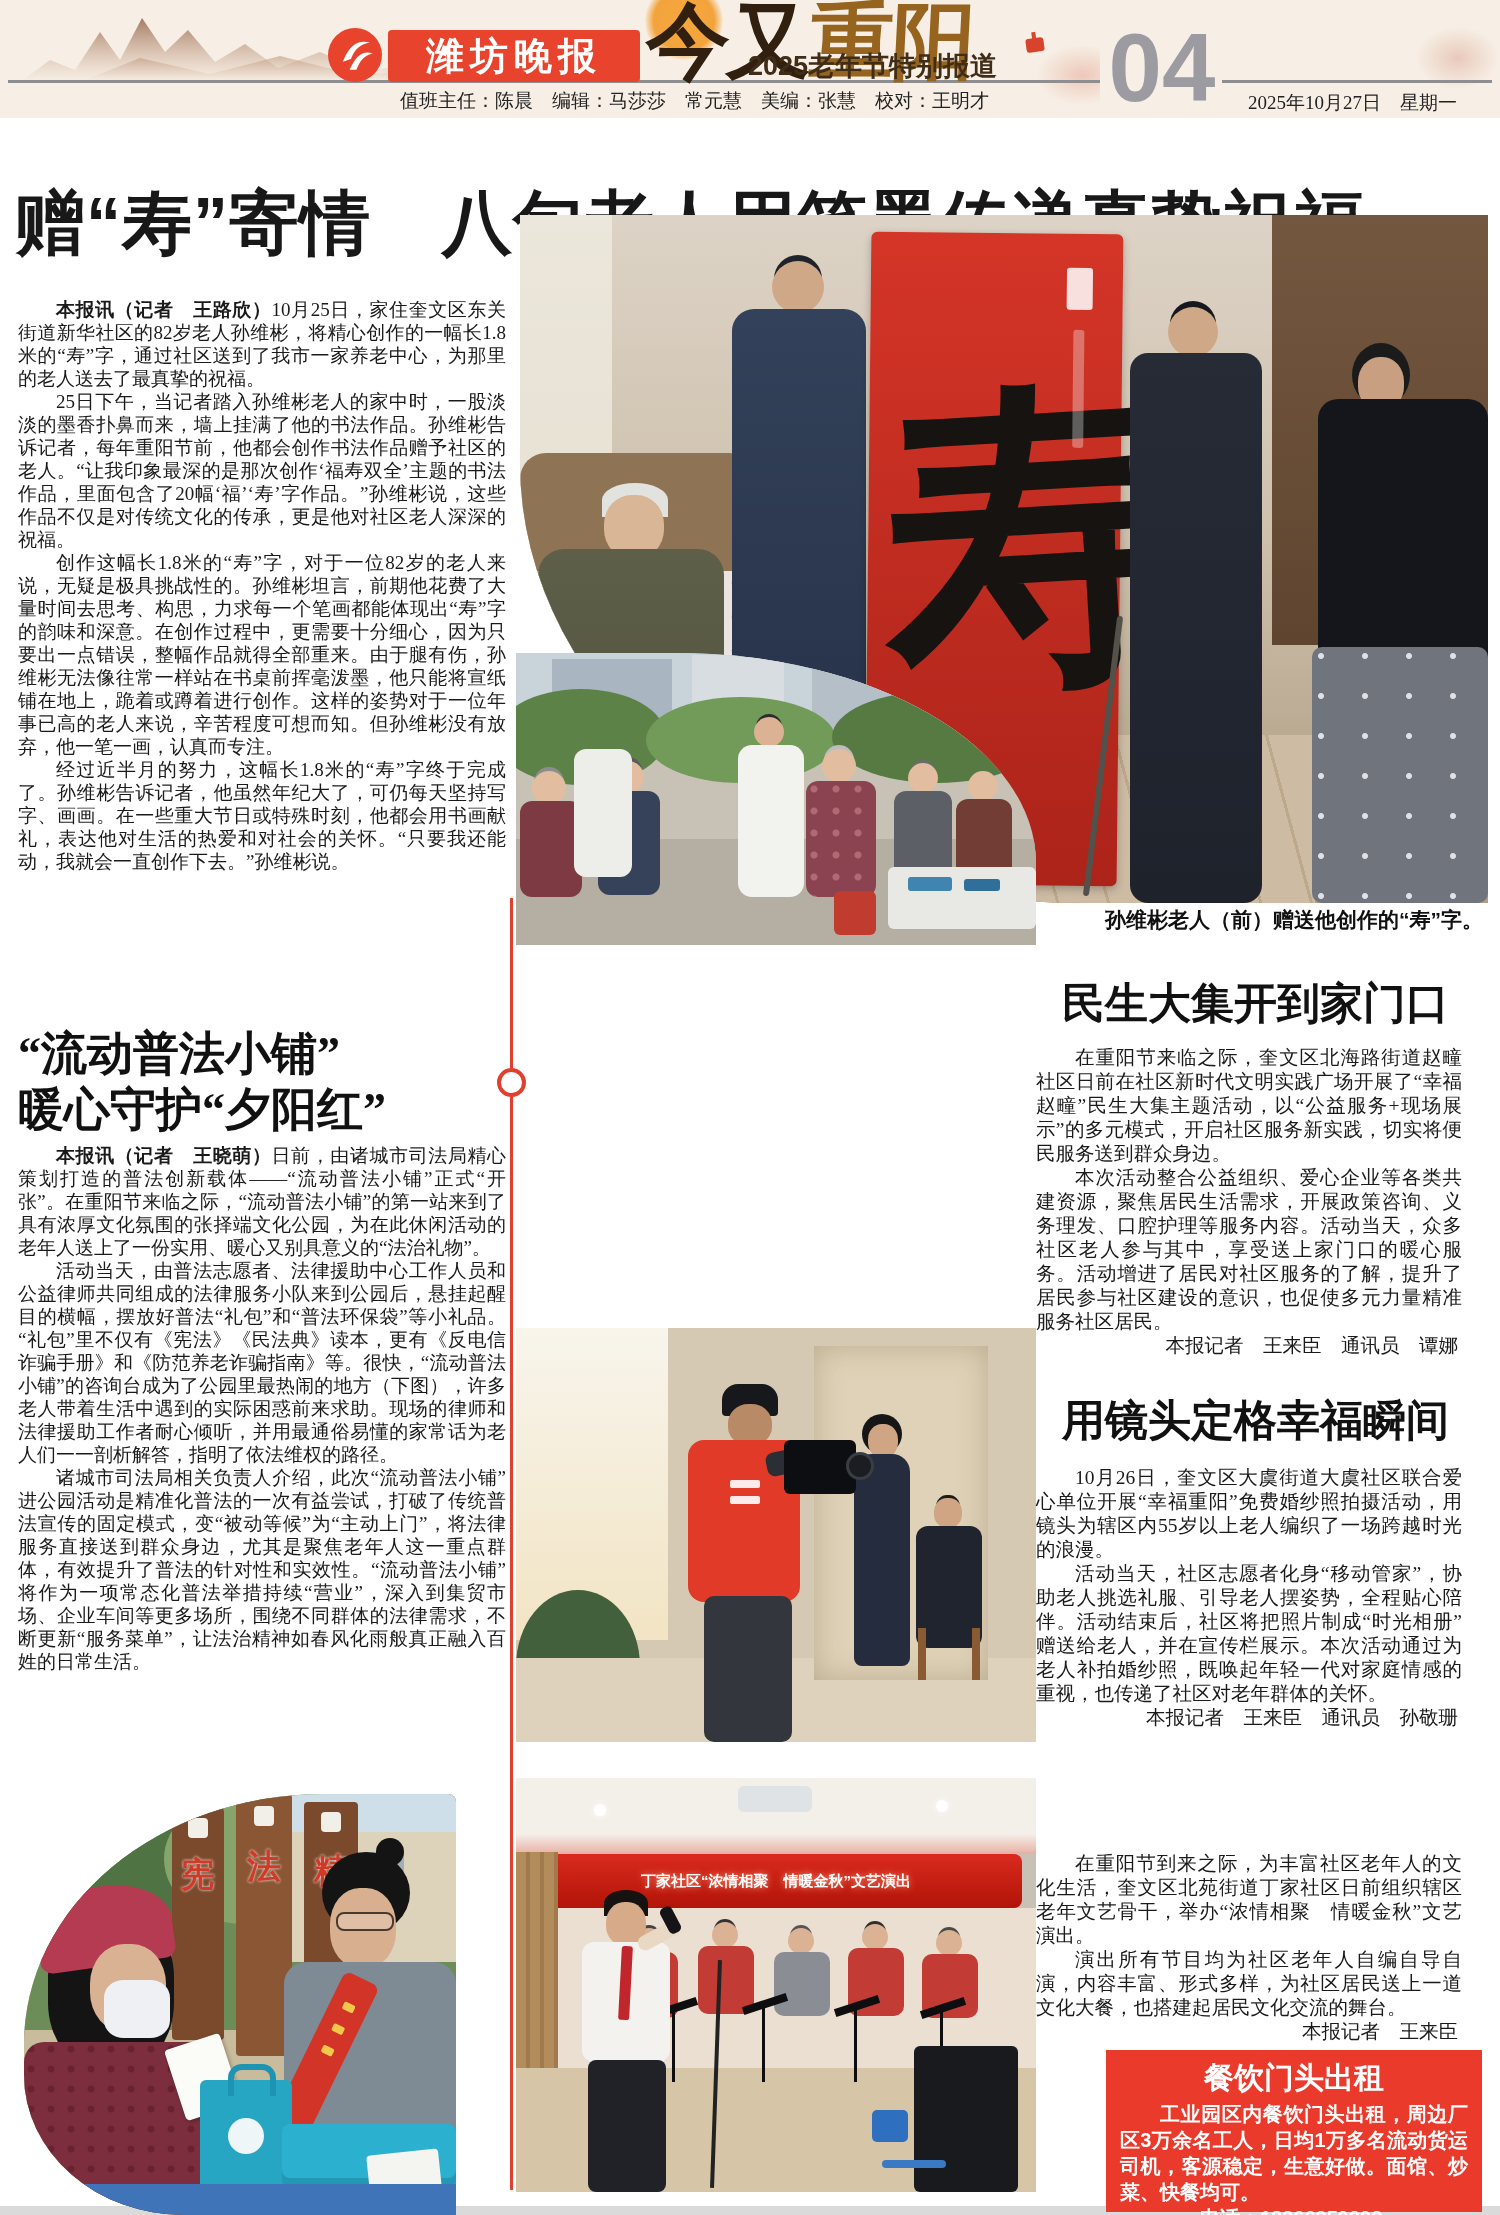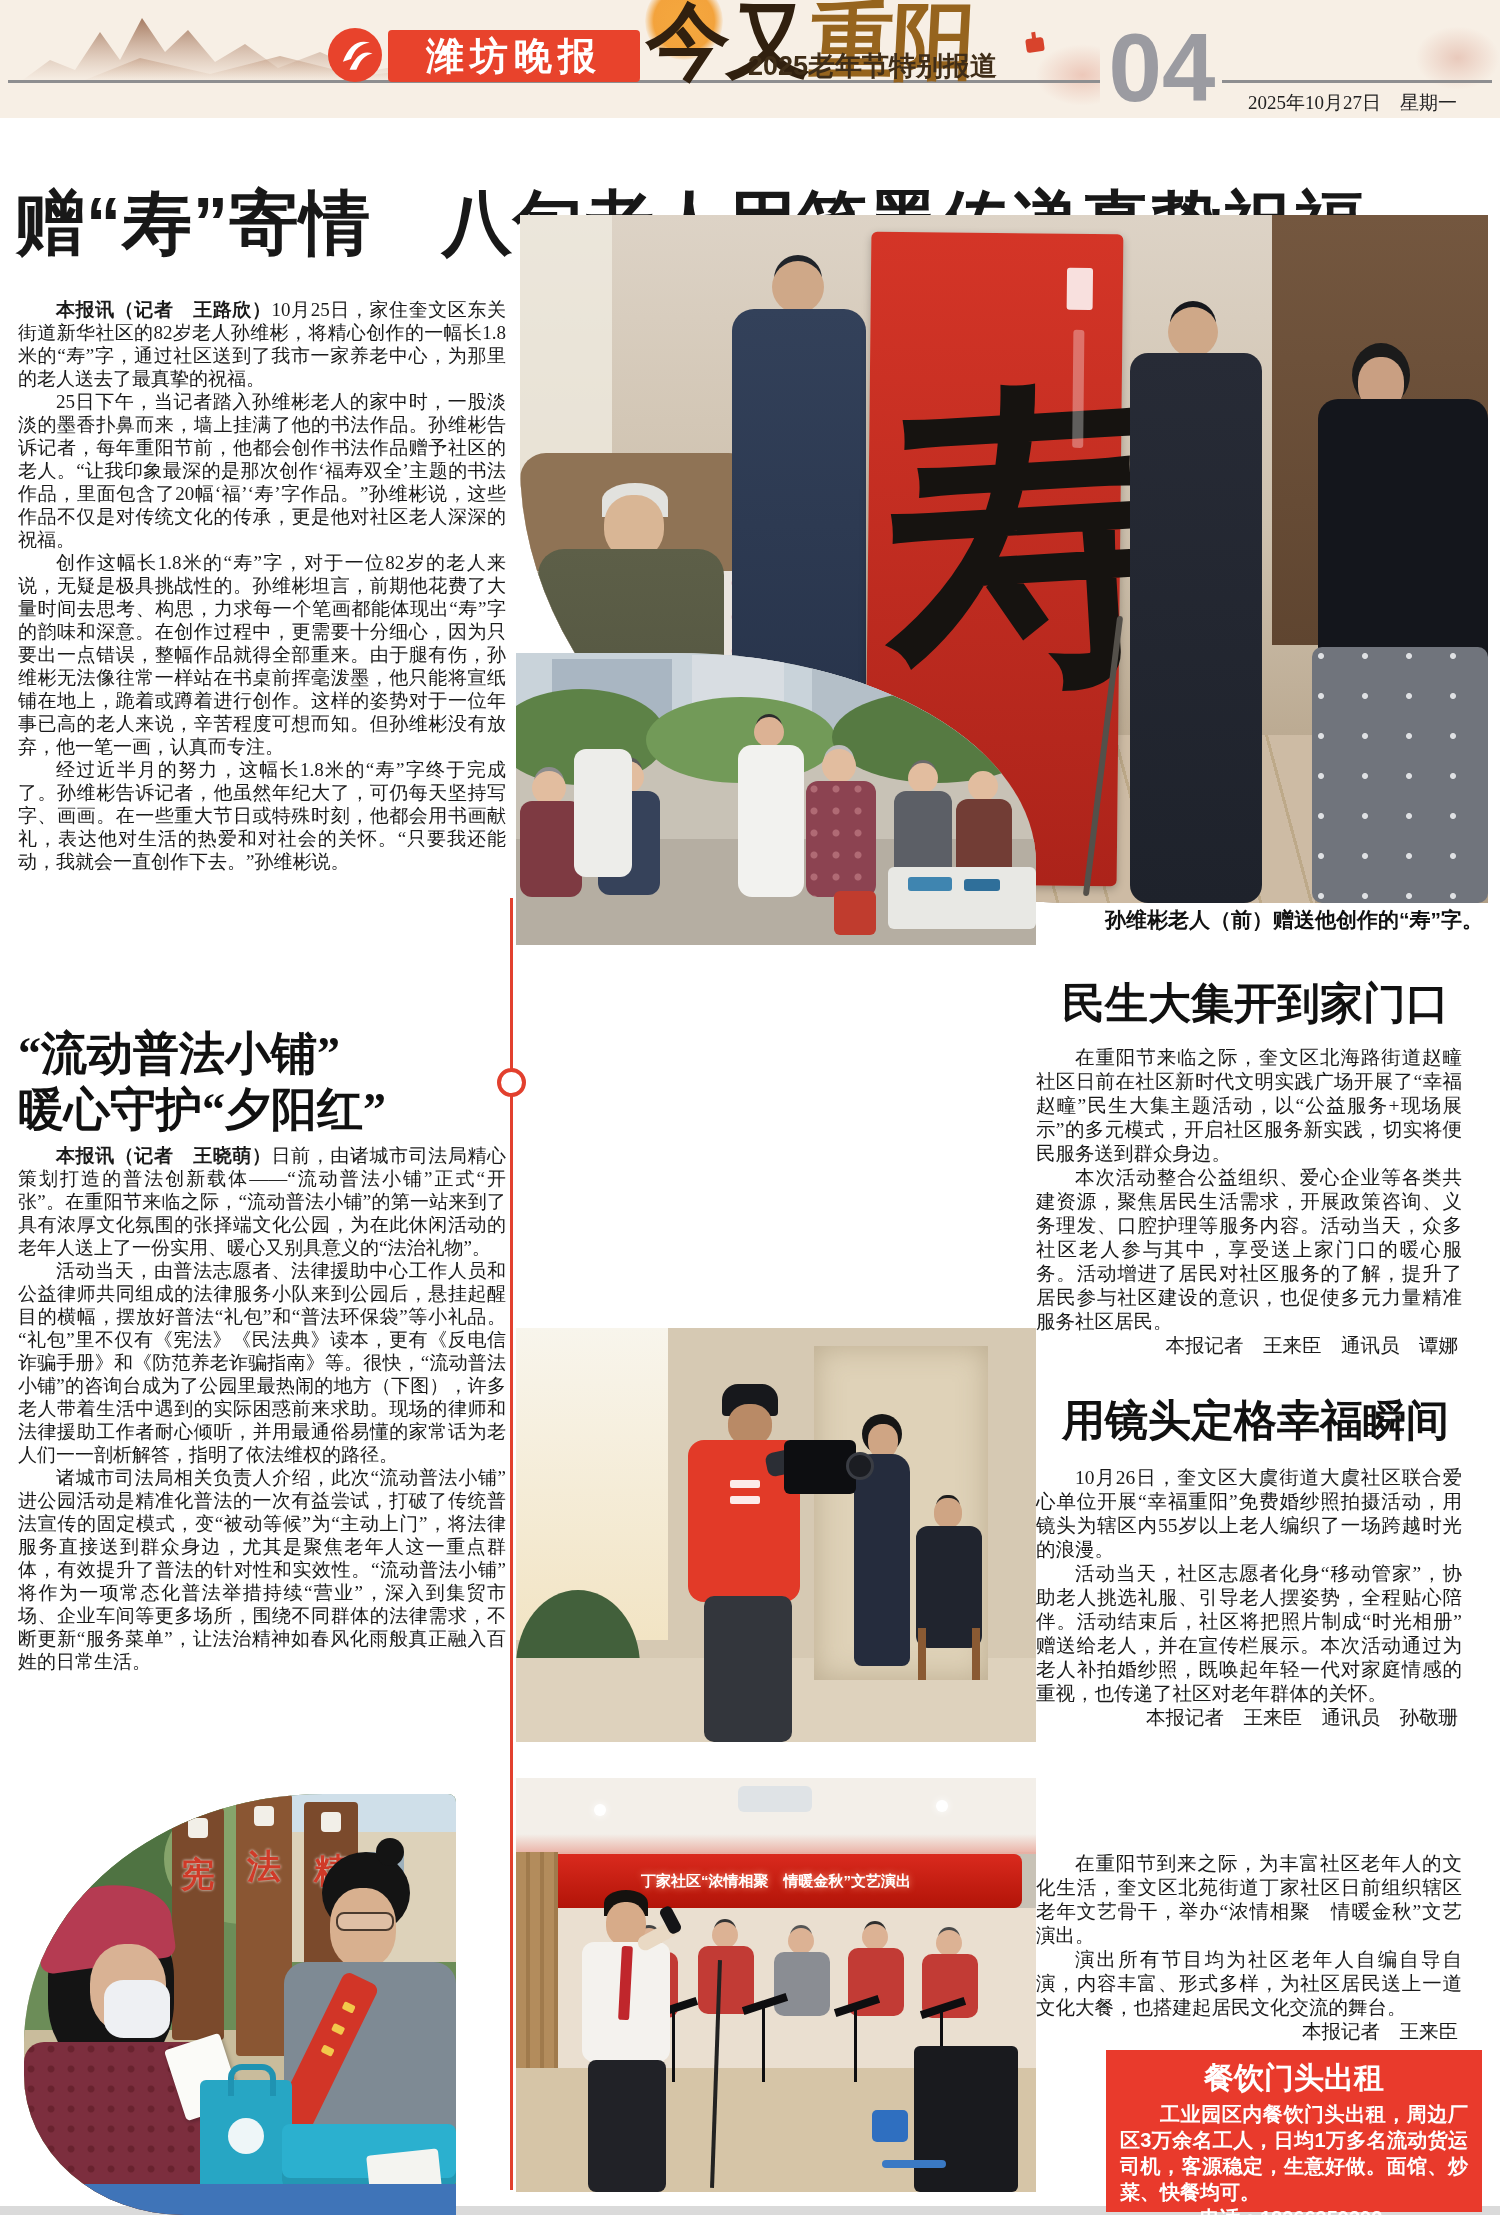--- a/index.html
+++ b/index.html
@@ -105,20 +105,21 @@
 
   <div class="a subtitle">2025老年节特别报道</div>
 
   <svg class="a" style="left:1020px;top:30px;z-index:2;" width="30" height="30" viewBox="0 0 30 30">
     <rect x="6" y="8" width="18" height="14" rx="3" fill="#d8432c" transform="rotate(-8 15 15)"></rect>
     <rect x="13" y="2" width="4" height="8" fill="#d8432c" transform="rotate(-8 15 15)"></rect>
   </svg>
 
   <div class="a pg-mask"></div>
   <div class="a pg-num">04</div>
+  <div class="a staff">值班主任：陈晨　编辑：马莎莎　常元慧　美编：张慧　校对：王明才</div>
   <div class="a dateline">2025年10月27日　星期一</div>
 
   <div class="a h1">赠“寿”寄情　八旬老人用笔墨传递真挚祝福</div>
 
   <div class="a colL" style="top:298px;">
     <p><b>本报讯（记者　王路欣）</b><span>10月25日，家住奎文区东关街道新华社区的82岁老人孙维彬，将精心创作的一幅长1.8米的“寿”字，通过社区送到了我市一家养老中心，为那里的老人送去了最真挚的祝福。</span></p>
     <p>25日下午，当记者踏入孙维彬老人的家中时，一股淡淡的墨香扑鼻而来，墙上挂满了他的书法作品。孙维彬告诉记者，每年重阳节前，他都会创作书法作品赠予社区的老人。“让我印象最深的是那次创作‘福寿双全’主题的书法作品，里面包含了20幅‘福’‘寿’字作品。”孙维彬说，这些作品不仅是对传统文化的传承，更是他对社区老人深深的祝福。</p>
     <p>创作这幅长1.8米的“寿”字，对于一位82岁的老人来说，无疑是极具挑战性的。孙维彬坦言，前期他花费了大量时间去思考、构思，力求每一个笔画都能体现出“寿”字的韵味和深意。在创作过程中，更需要十分细心，因为只要出一点错误，整幅作品就得全部重来。由于腿有伤，孙维彬无法像往常一样站在书桌前挥毫泼墨，他只能将宣纸铺在地上，跪着或蹲着进行创作。这样的姿势对于一位年事已高的老人来说，辛苦程度可想而知。但孙维彬没有放弃，他一笔一画，认真而专注。</p>
     <p>经过近半月的努力，这幅长1.8米的“寿”字终于完成了。孙维彬告诉记者，他虽然年纪大了，可仍每天坚持写字、画画。在一些重大节日或特殊时刻，他都会用书画献礼，表达他对生活的热爱和对社会的关怀。“只要我还能动，我就会一直创作下去。”孙维彬说。</p>
   </div>

